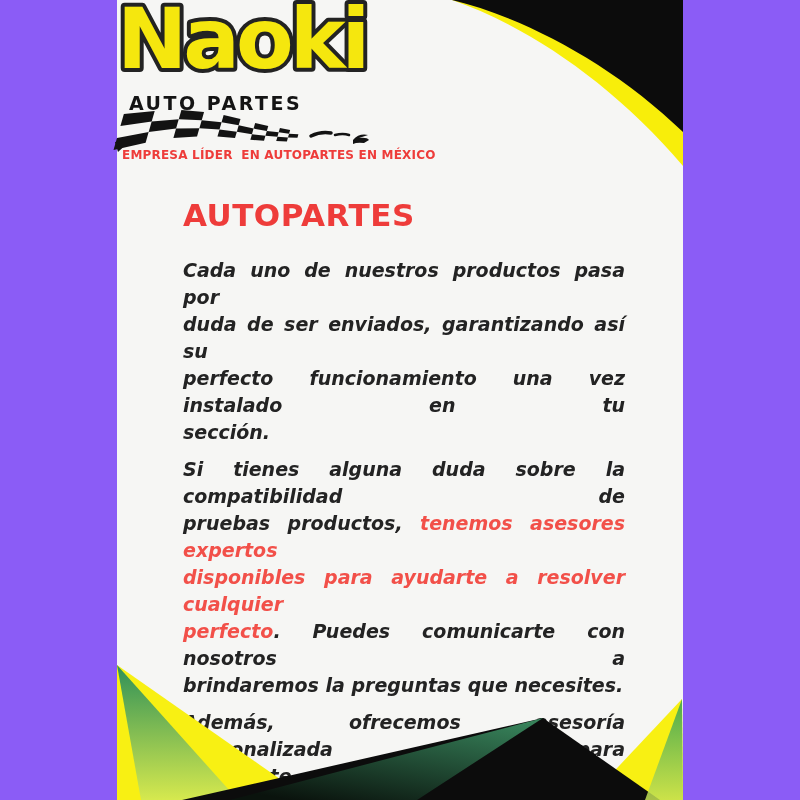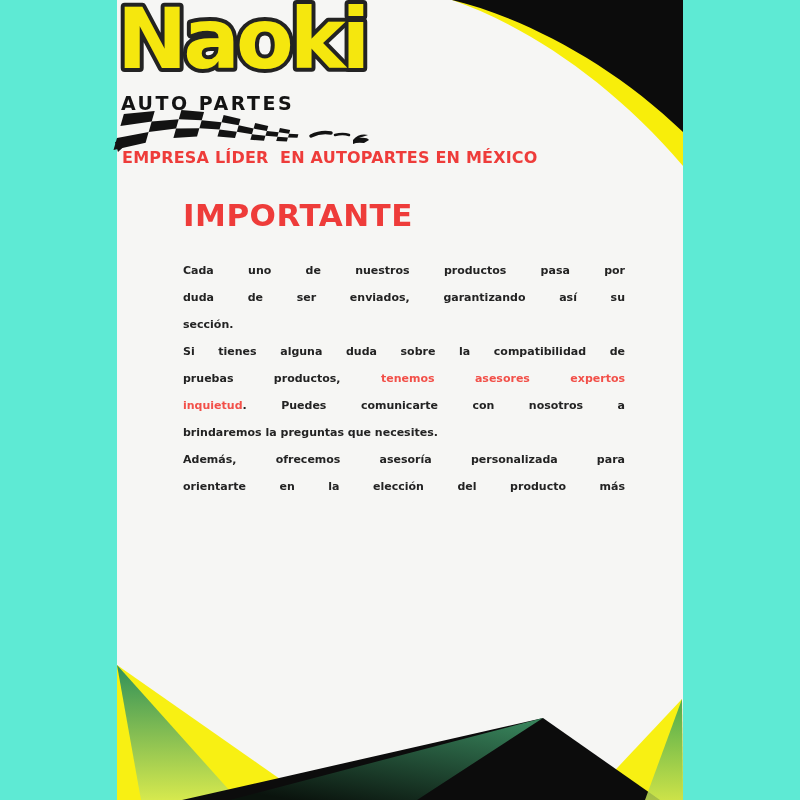--- a/index.html
+++ b/index.html
@@ -1,38 +1,38 @@
 <!DOCTYPE html>
 <html style="--red: #ee3c3a; --red-body: #f25049; --logo-yellow: #f5e70e;"><head>
 <meta charset="utf-8">
 <style>
   html,body{margin:0;padding:0;background:#ffffff;}
-  .page{position:relative;width:800px;height:800px;background:#5eead4;overflow:hidden;
+  .page{position:relative;width:800px;height:800px;background:#8b5cf6;overflow:hidden;
         font-family:"DejaVu Sans", sans-serif;}
   .card{position:absolute;left:117px;top:0;width:566px;height:800px;background:#f6f6f4;
         background-image:radial-gradient(#efefec 0.6px, transparent 0.6px);background-size:4px 4px;}
   
   .brand{position:absolute;left:0;top:0;width:100%;height:170px;}
   .logo-svg{position:absolute;left:-4px;top:-10px;overflow:visible;}
   .logo-svg text{font-family:"DejaVu Sans", sans-serif;font-weight:bold;font-size:84px;
         letter-spacing:-4px;fill:var(--logo-yellow);stroke:#232323;stroke-width:8px;
         paint-order:stroke;stroke-linejoin:round;stroke-linecap:round;}
-  .subtext{position:absolute;left:4px;top:92px;font-size:19px;font-weight:bold;color:#141414;
+  .subtext{position:absolute;left:12px;top:92px;font-size:19px;font-weight:bold;color:#141414;
         letter-spacing:2.5px;white-space:pre;}
   .flag-svg{position:absolute;left:-2px;top:110px;overflow:visible;}
-  .tagline{position:absolute;left:5px;top:148px;font-size:16px;font-weight:bold;
+  .tagline{position:absolute;left:5px;top:148px;font-size:12px;font-weight:bold;
         color:var(--red);letter-spacing:0.2px;white-space:pre;}
   
   .content{position:absolute;left:66px;top:0;width:442px;}
   .heading{margin:198px 0 0 0;font-size:31px;line-height:34px;font-weight:bold;
         color:var(--red);letter-spacing:0.5px;}
-  .para{margin-top:0;}
+  .para{margin-top:10px;}
   .para:first-of-type{margin-top:25px;}
-  .line{font-size:11px;line-height:27px;font-weight:bold;color:#232323;
-        text-align:justify;text-align-last:justify;}
+  .line{font-size:19px;line-height:27px;font-weight:bold;color:#232323;
+        text-align:justify;text-align-last:justify;font-style:italic;}
   .line.last{text-align-last:left;}
   .line .red{color:var(--red-body);}
   
   .corner-svg{position:absolute;top:0;right:0;}
   .footer-svg{position:absolute;bottom:0;left:0;}
 </style>
 </head>
 <body>
 
 <div class="page">
@@ -68,31 +68,33 @@
             <polygon points="170.8804045427835,23.797740581946393 180.3747559976495,24.342011712112825 180.3747559976495,27.684023424225654 170.8804045427835,27.595481163892785" fill="#131313"></polygon>
           </g>
         <path d="M196,26 Q206,21 216,23" stroke="#131313" stroke-width="3.5" fill="none" stroke-linecap="round"></path>
         <path d="M220,25 Q228,23 234,25" stroke="#131313" stroke-width="2.5" fill="none" stroke-linecap="round"></path>
         <path d="M238,30 q6,-7 15,-5 l-9,3 q8,-1 10,2 l-5,3 q-7,-1 -11,1 z" fill="#131313"></path>
       </svg>
       <div class="tagline">EMPRESA LÍDER  EN AUTOPARTES EN MÉXICO</div>
     </header>
 
     <main class="content">
-      <h1 class="heading">IMPORTANTE</h1>
+      <h1 class="heading">AUTOPARTES</h1>
       <div id="paragraphs">
           <div class="para">
             <div class="line"><span>Cada uno de nuestros productos pasa por</span></div>
             <div class="line"><span>duda de ser enviados, garantizando así su</span></div>
+            <div class="line"><span>perfecto funcionamiento una vez instalado en tu</span></div>
             <div class="line last"><span>sección.</span></div>
           </div>
           <div class="para">
             <div class="line"><span>Si tienes alguna duda sobre la compatibilidad de</span></div>
             <div class="line"><span>pruebas productos, </span><span class="red">tenemos asesores expertos</span></div>
-            <div class="line"><span class="red">inquietud</span><span>. Puedes comunicarte con nosotros a</span></div>
+            <div class="line"><span class="red">disponibles para ayudarte a resolver cualquier</span></div>
+            <div class="line"><span class="red">perfecto</span><span>. Puedes comunicarte con nosotros a</span></div>
             <div class="line last"><span>brindaremos la preguntas que necesites.</span></div>
           </div>
           <div class="para">
             <div class="line"><span>Además, ofrecemos asesoría personalizada para</span></div>
             <div class="line"><span>orientarte en la elección del producto más</span></div>
           </div>
         </div>
     </main>
 
     <svg class="footer-svg" width="566" height="145" viewBox="0 0 566 145">

